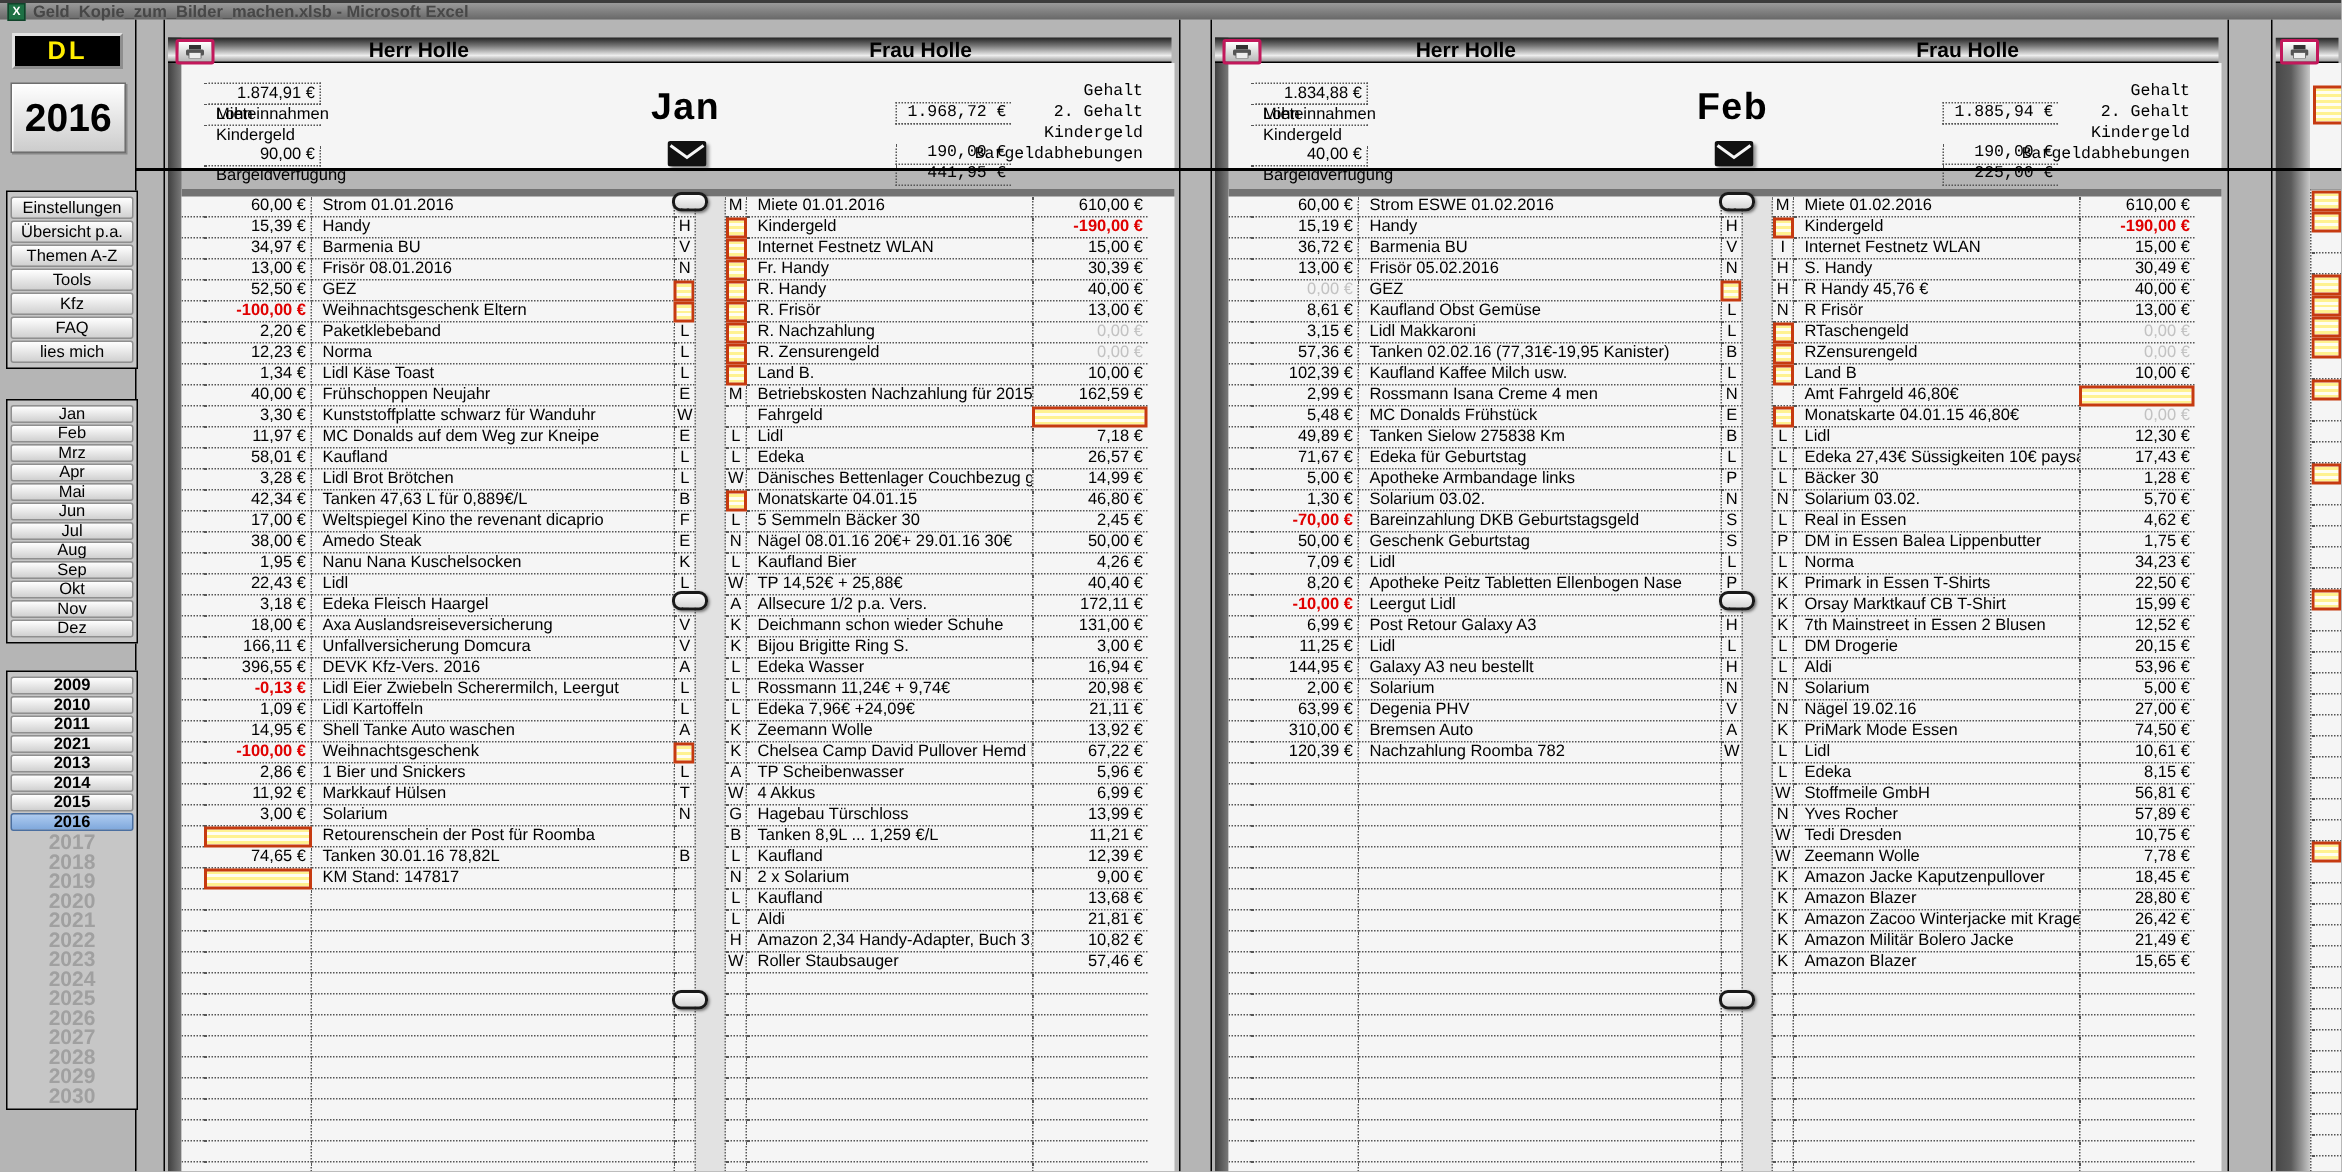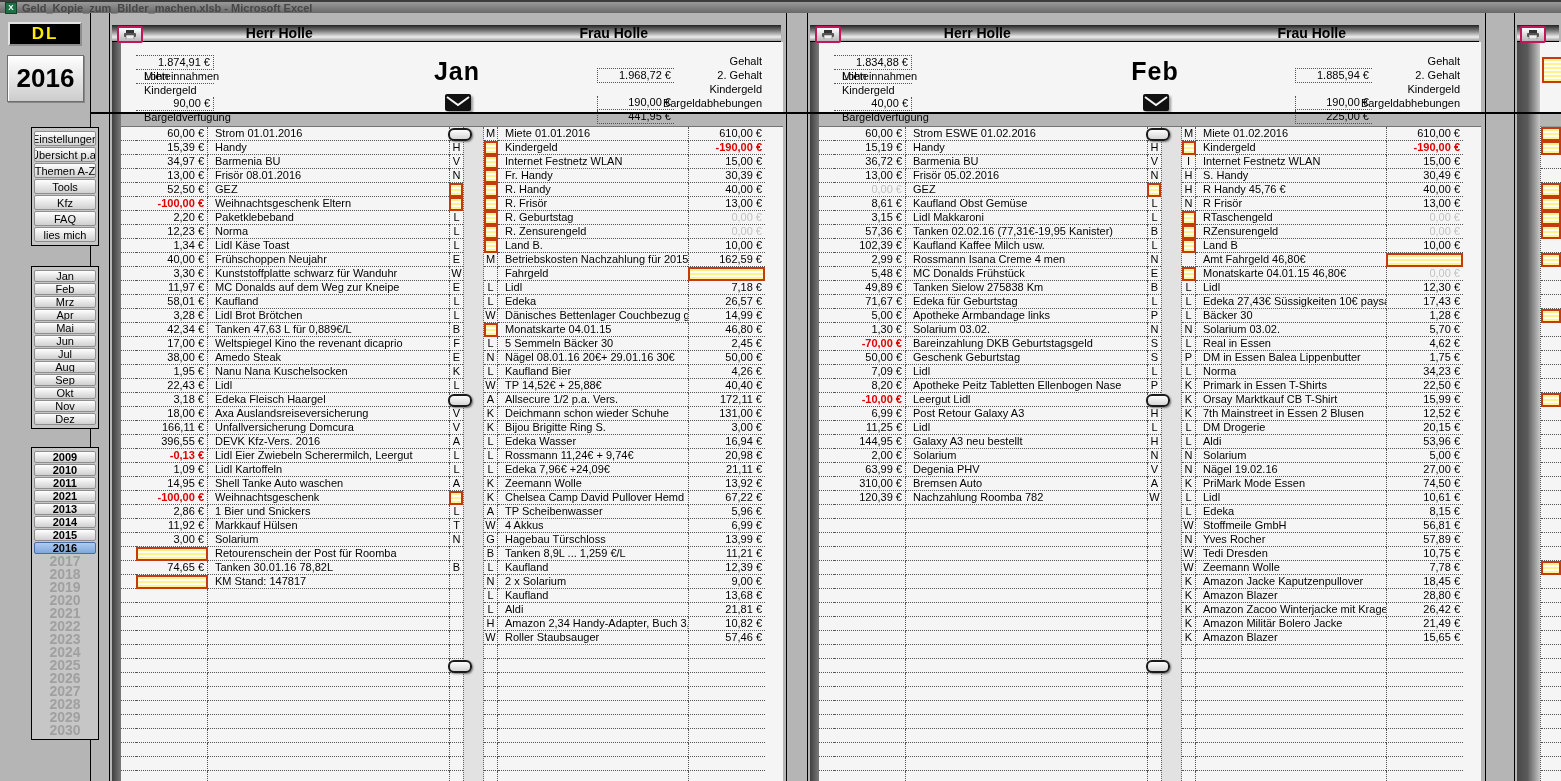--- a/index.html
+++ b/index.html
@@ -15,54 +15,54 @@
   
   .vline{position:absolute;top:13px;bottom:0;width:1px;background:#000;z-index:1;}
   .hline{position:absolute;left:90px;right:0;top:112px;height:2px;background:#000;z-index:3;}
 
   
   .logo-box{position:absolute;left:8px;top:22px;width:74px;height:24px;background:#000;border:2px outset #e2e2e2;
     color:#ffee00;font-weight:bold;font-size:17px;letter-spacing:2px;display:flex;align-items:center;justify-content:center;box-sizing:border-box;}
   .year-box{position:absolute;left:7px;top:55px;width:77px;height:47px;background:linear-gradient(#ffffff,#cccccc);
     border:1px solid #6e6e6e;box-shadow:inset 1px 1px 0 #fff,1px 1px 0 #888;font-size:26px;font-weight:bold;color:#000;
     display:flex;align-items:center;justify-content:center;box-sizing:border-box;}
-  .group{position:absolute;left:4px;width:68px;border:1px solid #000;background:#c6c6c6;padding:2px;box-sizing:border-box;z-index:2;margin-left:27px;}
+  .group{position:absolute;left:4px;width:88px;border:1px solid #000;background:#c6c6c6;padding:2px;box-sizing:border-box;z-index:2;}
   #nav-group{top:127px;}
   #month-group{top:266px;}
   #year-group{top:447px;}
   .btn{height:15px;margin:1px 0;background:linear-gradient(#ffffff,#d0d0d0);border:1px solid #8f8f8f;border-radius:2px;
     font-size:11px;color:#000;display:flex;align-items:center;justify-content:center;box-sizing:border-box;cursor:default;white-space:nowrap;overflow:hidden;}
   .btn-m{height:12px;}
   .btn-y{height:12px;font-weight:bold;}
   .btn.selected{background:linear-gradient(#aecbf0,#7fa8dc);border-color:#4b6fa0;}
   .yd{height:13px;line-height:13px;text-align:center;font-size:14px;font-weight:bold;color:#a0a0a0;}
 
   
   .panel{position:absolute;top:25px;width:671px;height:756px;z-index:2;}
   .p-shadow{position:absolute;left:0;top:0;bottom:0;width:9px;background:linear-gradient(90deg,#3f3f3f,#7a7a7a);}
   .p-head{position:absolute;left:0;right:2px;top:0;height:16px;border-bottom:1px solid #000;display:flex;
     background:linear-gradient(#222 0%,#777 35%,#ededed 75%,#9a9a9a 100%);}
   .p-head .half{flex:1;display:flex;align-items:center;justify-content:center;font-size:14px;font-weight:bold;color:#000;}
   .print-btn{position:absolute;left:5px;top:1px;width:22px;height:13px;background:linear-gradient(#ffffff,#b8b8b8);
     border:2px solid #c2185b;border-radius:2px;display:flex;align-items:center;justify-content:center;box-sizing:content-box;z-index:4;}
   .p-income{position:absolute;left:9px;right:0;top:17px;height:70px;background:#f5f5f5;}
   .inc-left{position:absolute;left:15px;top:13px;}
-  .inc-right{position:absolute;right:17px;top:13px;}
+  .inc-right{position:absolute;right:17px;top:13px;font-family:Liberation Mono, monospace;}
   .inc-row{display:flex;height:14px;flex-direction:column;}
   .inc-val{width:78px;text-align:right;padding-right:3px;border-bottom:1px dotted #555;border-right:1px dotted #555;
     box-sizing:border-box;font-size:11px;line-height:13px;}
   .inc-val.first{border-top:1px dotted #555;}
   .inc-lab{padding-left:8px;font-size:11px;line-height:13px;white-space:nowrap;}
   .inc-lab-r{width:165px;text-align:right;padding-right:4px;font-size:11px;line-height:13px;white-space:nowrap;}
   .inc-val-r{width:77px;text-align:right;padding-right:3px;border-bottom:1px dotted #555;border-left:1px dotted #555;
     box-sizing:border-box;font-size:11px;line-height:13px;}
   .inc-val-r.first{border-top:1px dotted #555;}
   .p-month{position:absolute;left:296px;top:15px;width:80px;text-align:center;font-size:25px;font-weight:bold;letter-spacing:1px;color:#000;}
   .p-mail{position:absolute;left:324px;top:52px;filter:drop-shadow(2px 2px 1px #999);}
-  .p-body{position:absolute;left:9px;right:0;top:101px;bottom:0;background:#f5f5f5;border-top:1px solid #737373;overflow:hidden;display:flex;}
+  .p-body{position:absolute;left:9px;right:0;top:101px;bottom:0;background:#f5f5f5;border-top:5px solid #737373;overflow:hidden;display:flex;}
   .col-l{width:342px;}
   .divider{width:21px;background:#e2e2e2;border-left:1px dotted #666;border-right:1px dotted #666;box-sizing:border-box;}
   .col-r{flex:1;}
   .r{display:flex;height:14px;}
   .r > div{box-sizing:border-box;font-size:11px;line-height:13px;white-space:nowrap;overflow:hidden;}
   .sp{width:15px;border-bottom:1px dotted #555;}
   .amt{width:72px;text-align:right;padding-right:3px;border-bottom:1px dotted #555;border-right:1px dotted #555;}
   .lbl{width:241px;padding-left:7px;border-bottom:1px dotted #555;}
   .cat{width:14px;text-align:center;border-bottom:1px dotted #555;border-left:1px dotted #555;}
   .catr{width:14px;text-align:center;border-bottom:1px dotted #555;border-right:1px dotted #555;}
@@ -530,21 +530,21 @@
             <div class="spr"></div>
           </div>
           <div class="r">
             <div class="catr ycell" style="border-top: none;"></div>
             <div class="lblr">R. Frisör</div>
             <div class="amtr">13,00 €</div>
             <div class="spr"></div>
           </div>
           <div class="r">
             <div class="catr ycell" style="border-top: none;"></div>
-            <div class="lblr">R. Geburtstag</div>
+            <div class="lblr">R. Nachzahlung</div>
             <div class="amtr muted">0,00 €</div>
             <div class="spr"></div>
           </div>
           <div class="r">
             <div class="catr ycell" style="border-top: none;"></div>
             <div class="lblr">R. Zensurengeld</div>
             <div class="amtr muted">0,00 €</div>
             <div class="spr"></div>
           </div>
           <div class="r">

